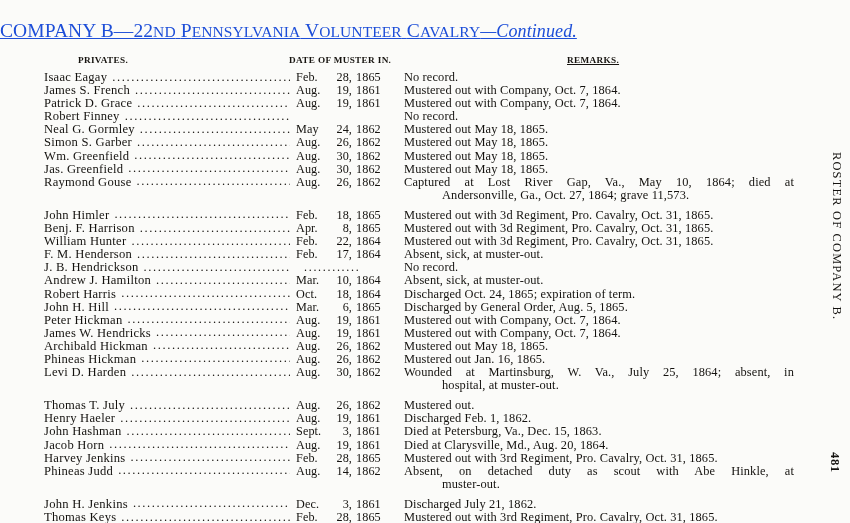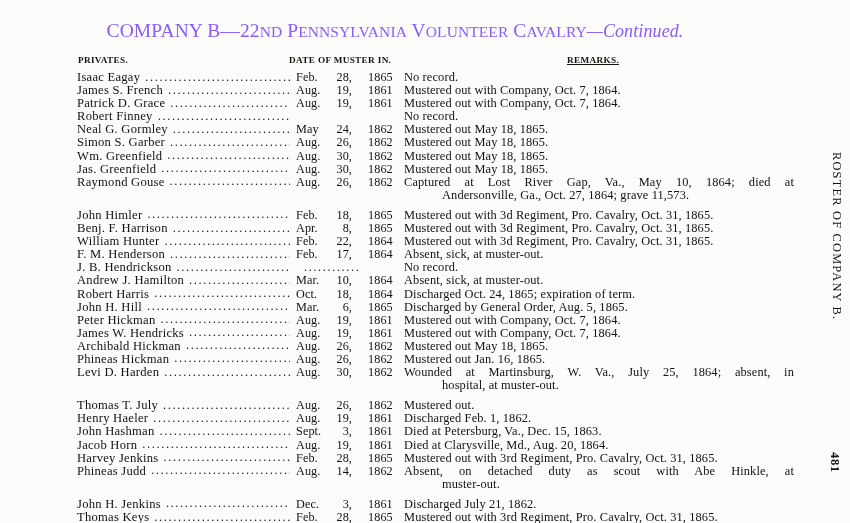--- a/index.html
+++ b/index.html
@@ -19,25 +19,25 @@
     position: absolute;
     inset: 0;
     background: #fbfbf9;
   }
   
   .title {
     position: absolute;
     top: 20px;
     left: 0;
     width: 790px;
-    text-align: center;
     font-size: 19.5px;
     letter-spacing: 0.1px;
     white-space: nowrap;
-    color: #8b5cf6;
+    color: #1d4ed8;
+    text-decoration: underline;
   }
   .title .smallcap {
     font-size: 15.5px;
   }
   .title .cont {
     font-style: italic;
     font-size: 18px;
   }
   
   .headers {
@@ -75,21 +75,21 @@
     position: absolute;
     left: 44px;
     width: 246px;
     font-size: 12.6px;
     letter-spacing: 0.25px;
     overflow: hidden;
     white-space: nowrap;
     display: flex;
     align-items: baseline;
   }
-  .name .nm { flex: 0 0 auto; margin-left: 33px; }
+  .name .nm { flex: 0 0 auto; }
   .name .dots {
     flex: 1 1 auto;
     overflow: hidden;
     margin-left: 5px;
     font-size: 12.6px;
     letter-spacing: 1.6px;
     color: #1b1814;
     position: relative;
     top: -0.5px;
   }
@@ -102,21 +102,21 @@
   }
   .date .mo {
     display: inline-block;
     width: 34px;
   }
   .date .dy {
     display: inline-block;
     width: 22px;
     text-align: right;
   }
-  .date .yr { margin-left: 16px; }
+  .date .yr { margin-left: 4px; }
   .date.nodate {
     letter-spacing: 1.7px;
     font-size: 12px;
     padding-left: 8px;
   }
   .remark {
     position: absolute;
     left: 404px;
     width: 390px;
     font-size: 12.4px;

